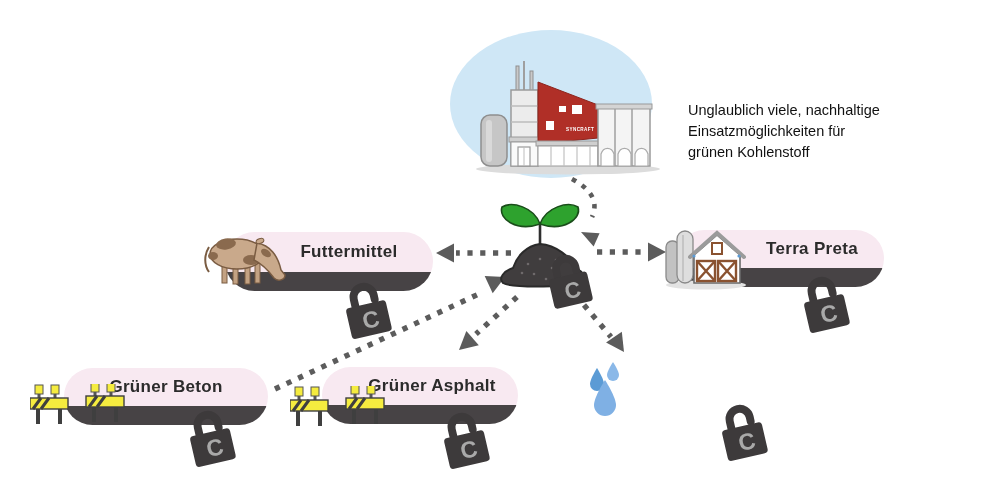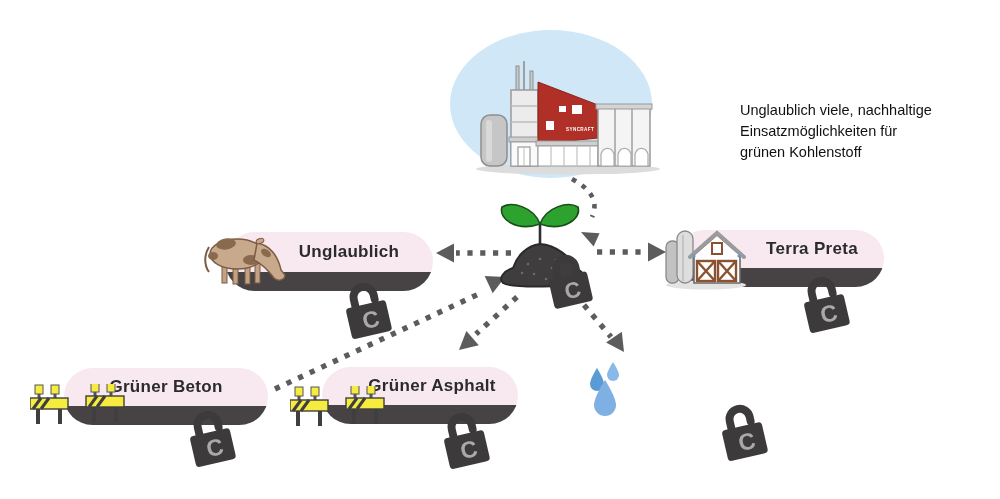--- a/index.html
+++ b/index.html
@@ -4,21 +4,21 @@
 <style>
   html,body{margin:0;padding:0;background:#fff;}
   #canvas{
     position:relative;width:1000px;height:499px;background:#ffffff;overflow:hidden;
     font-family:"Liberation Sans", sans-serif;
   }
   
   .sky-circle{position:absolute;left:450px;top:30px;width:202px;height:148px;border-radius:50%;background:#cfe7f6;}
   
   .description{
-    position:absolute;left:740px;top:100px;width:215px;
+    position:absolute;left:688px;top:100px;width:215px;
     font-size:14.5px;line-height:1.45;color:#111;font-weight:500;white-space:pre-line;
   }
   
   .pill{position:absolute;border-radius:999px;overflow:hidden;}
   .pill .top{position:absolute;left:0;top:0;right:0;height:67%;background:#f8e9f1;}
   .pill .band{position:absolute;left:0;bottom:0;right:0;height:33%;background:#474345;}
   .pill .label{
     position:absolute;left:0;top:0;right:0;height:67%;
     display:flex;align-items:center;justify-content:center;
     font-weight:bold;font-size:17px;color:#2b2b2b;letter-spacing:.3px;
@@ -123,21 +123,21 @@
 
   <svg class="lock" style="left:543px;top:248px;" width="50" height="60" viewBox="0 0 56 66">
     <path class="shackle" d="M17,36 v-14 a11,11 0 0 1 22,0 v5"></path>
     <rect class="body" x="6" y="30" width="44" height="34" rx="4"></rect>
     <text x="30" y="56">C</text>
   </svg>
 
   <div class="pill" style="left:225px;top:232px;width:208px;height:59px;">
     <div class="top"></div>
     <div class="band"></div>
-    <div class="label" style="padding-left:40px;">Unglaublich</div>
+    <div class="label" style="padding-left:40px;">Futtermittel</div>
   </div>
   <svg class="icon" style="left:200px;top:229px;" width="92" height="64" viewBox="0 0 92 64">
     <path d="M9,18 C4,26 4,36 9,43" stroke="#7a5c42" stroke-width="2" fill="none"></path>
     <rect x="22" y="34" width="5" height="20" fill="#c3a283" stroke="#7a5c42" stroke-width="1"></rect>
     <rect x="33" y="37" width="5" height="18" fill="#c3a283" stroke="#7a5c42" stroke-width="1"></rect>
     <rect x="45" y="37" width="5" height="18" fill="#c3a283" stroke="#7a5c42" stroke-width="1"></rect>
     <rect x="55" y="34" width="5" height="20" fill="#c3a283" stroke="#7a5c42" stroke-width="1"></rect>
     <ellipse cx="37" cy="25" rx="27" ry="15" fill="#c9a98b" stroke="#7a5c42" stroke-width="1.5"></ellipse>
     <ellipse cx="26" cy="15" rx="10" ry="5.5" fill="#8a6a4e" transform="rotate(-8 26 15)"></ellipse>
     <ellipse cx="51" cy="31" rx="8" ry="5" fill="#8a6a4e"></ellipse>

